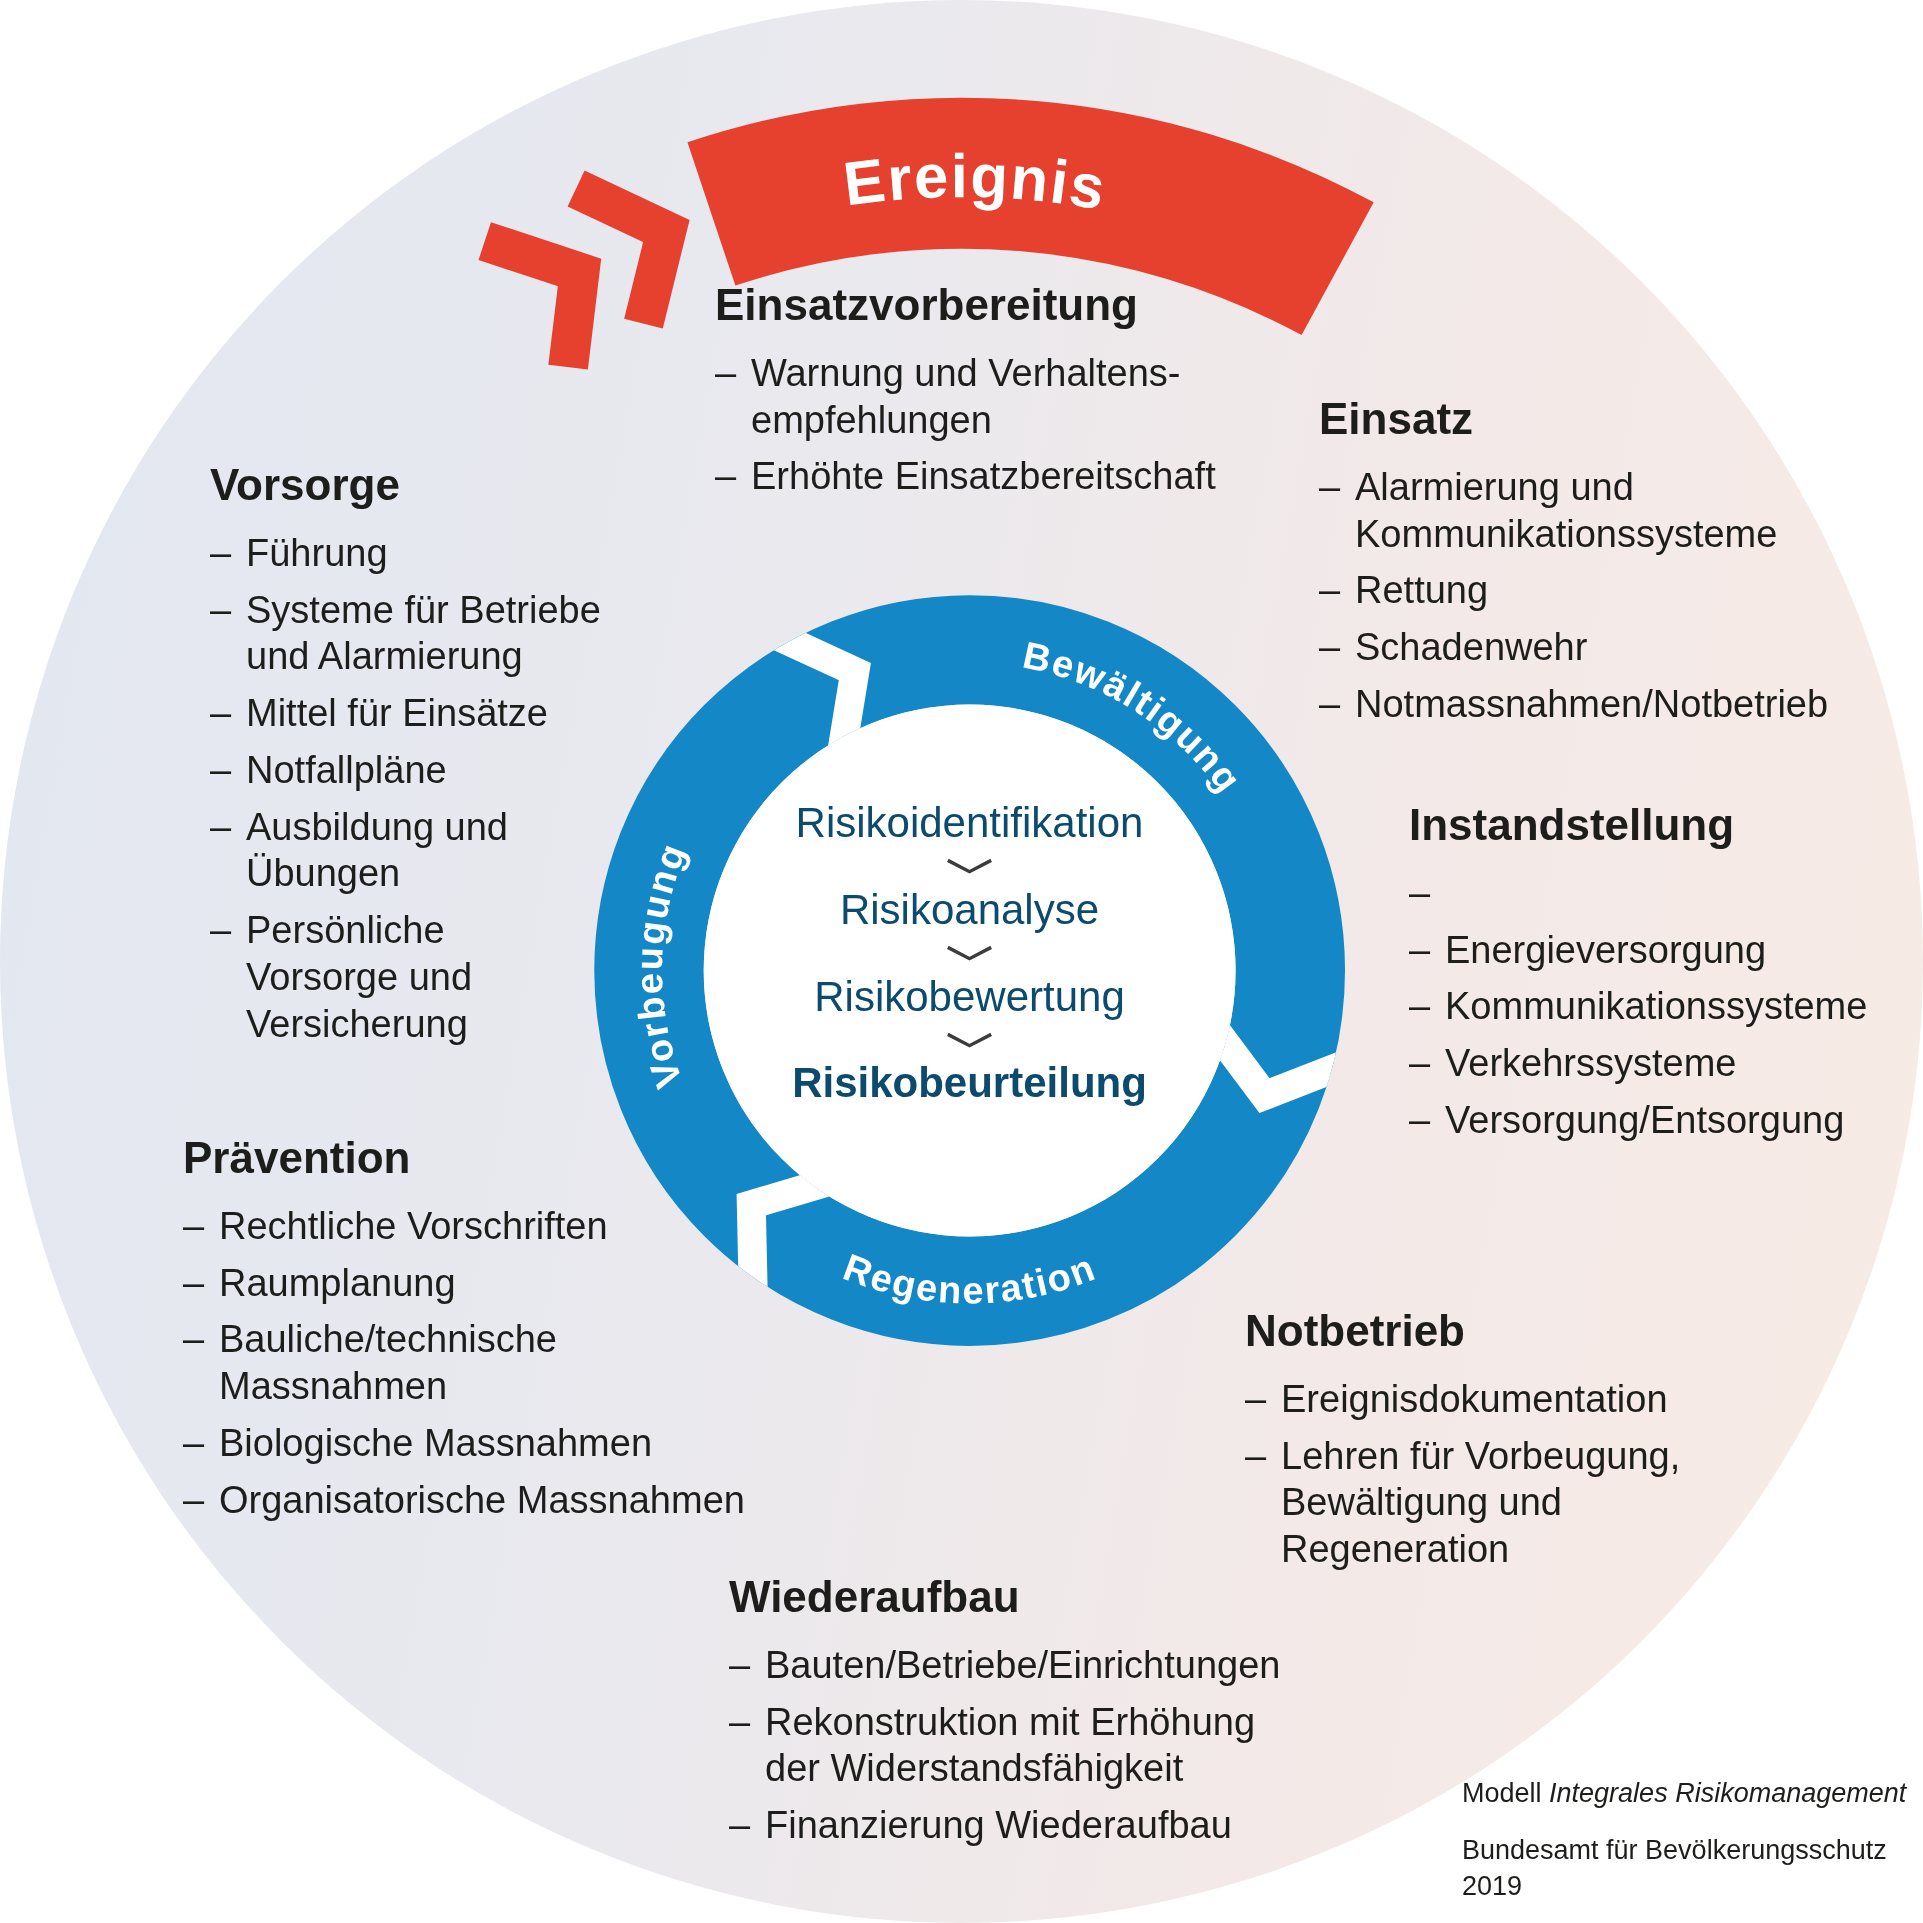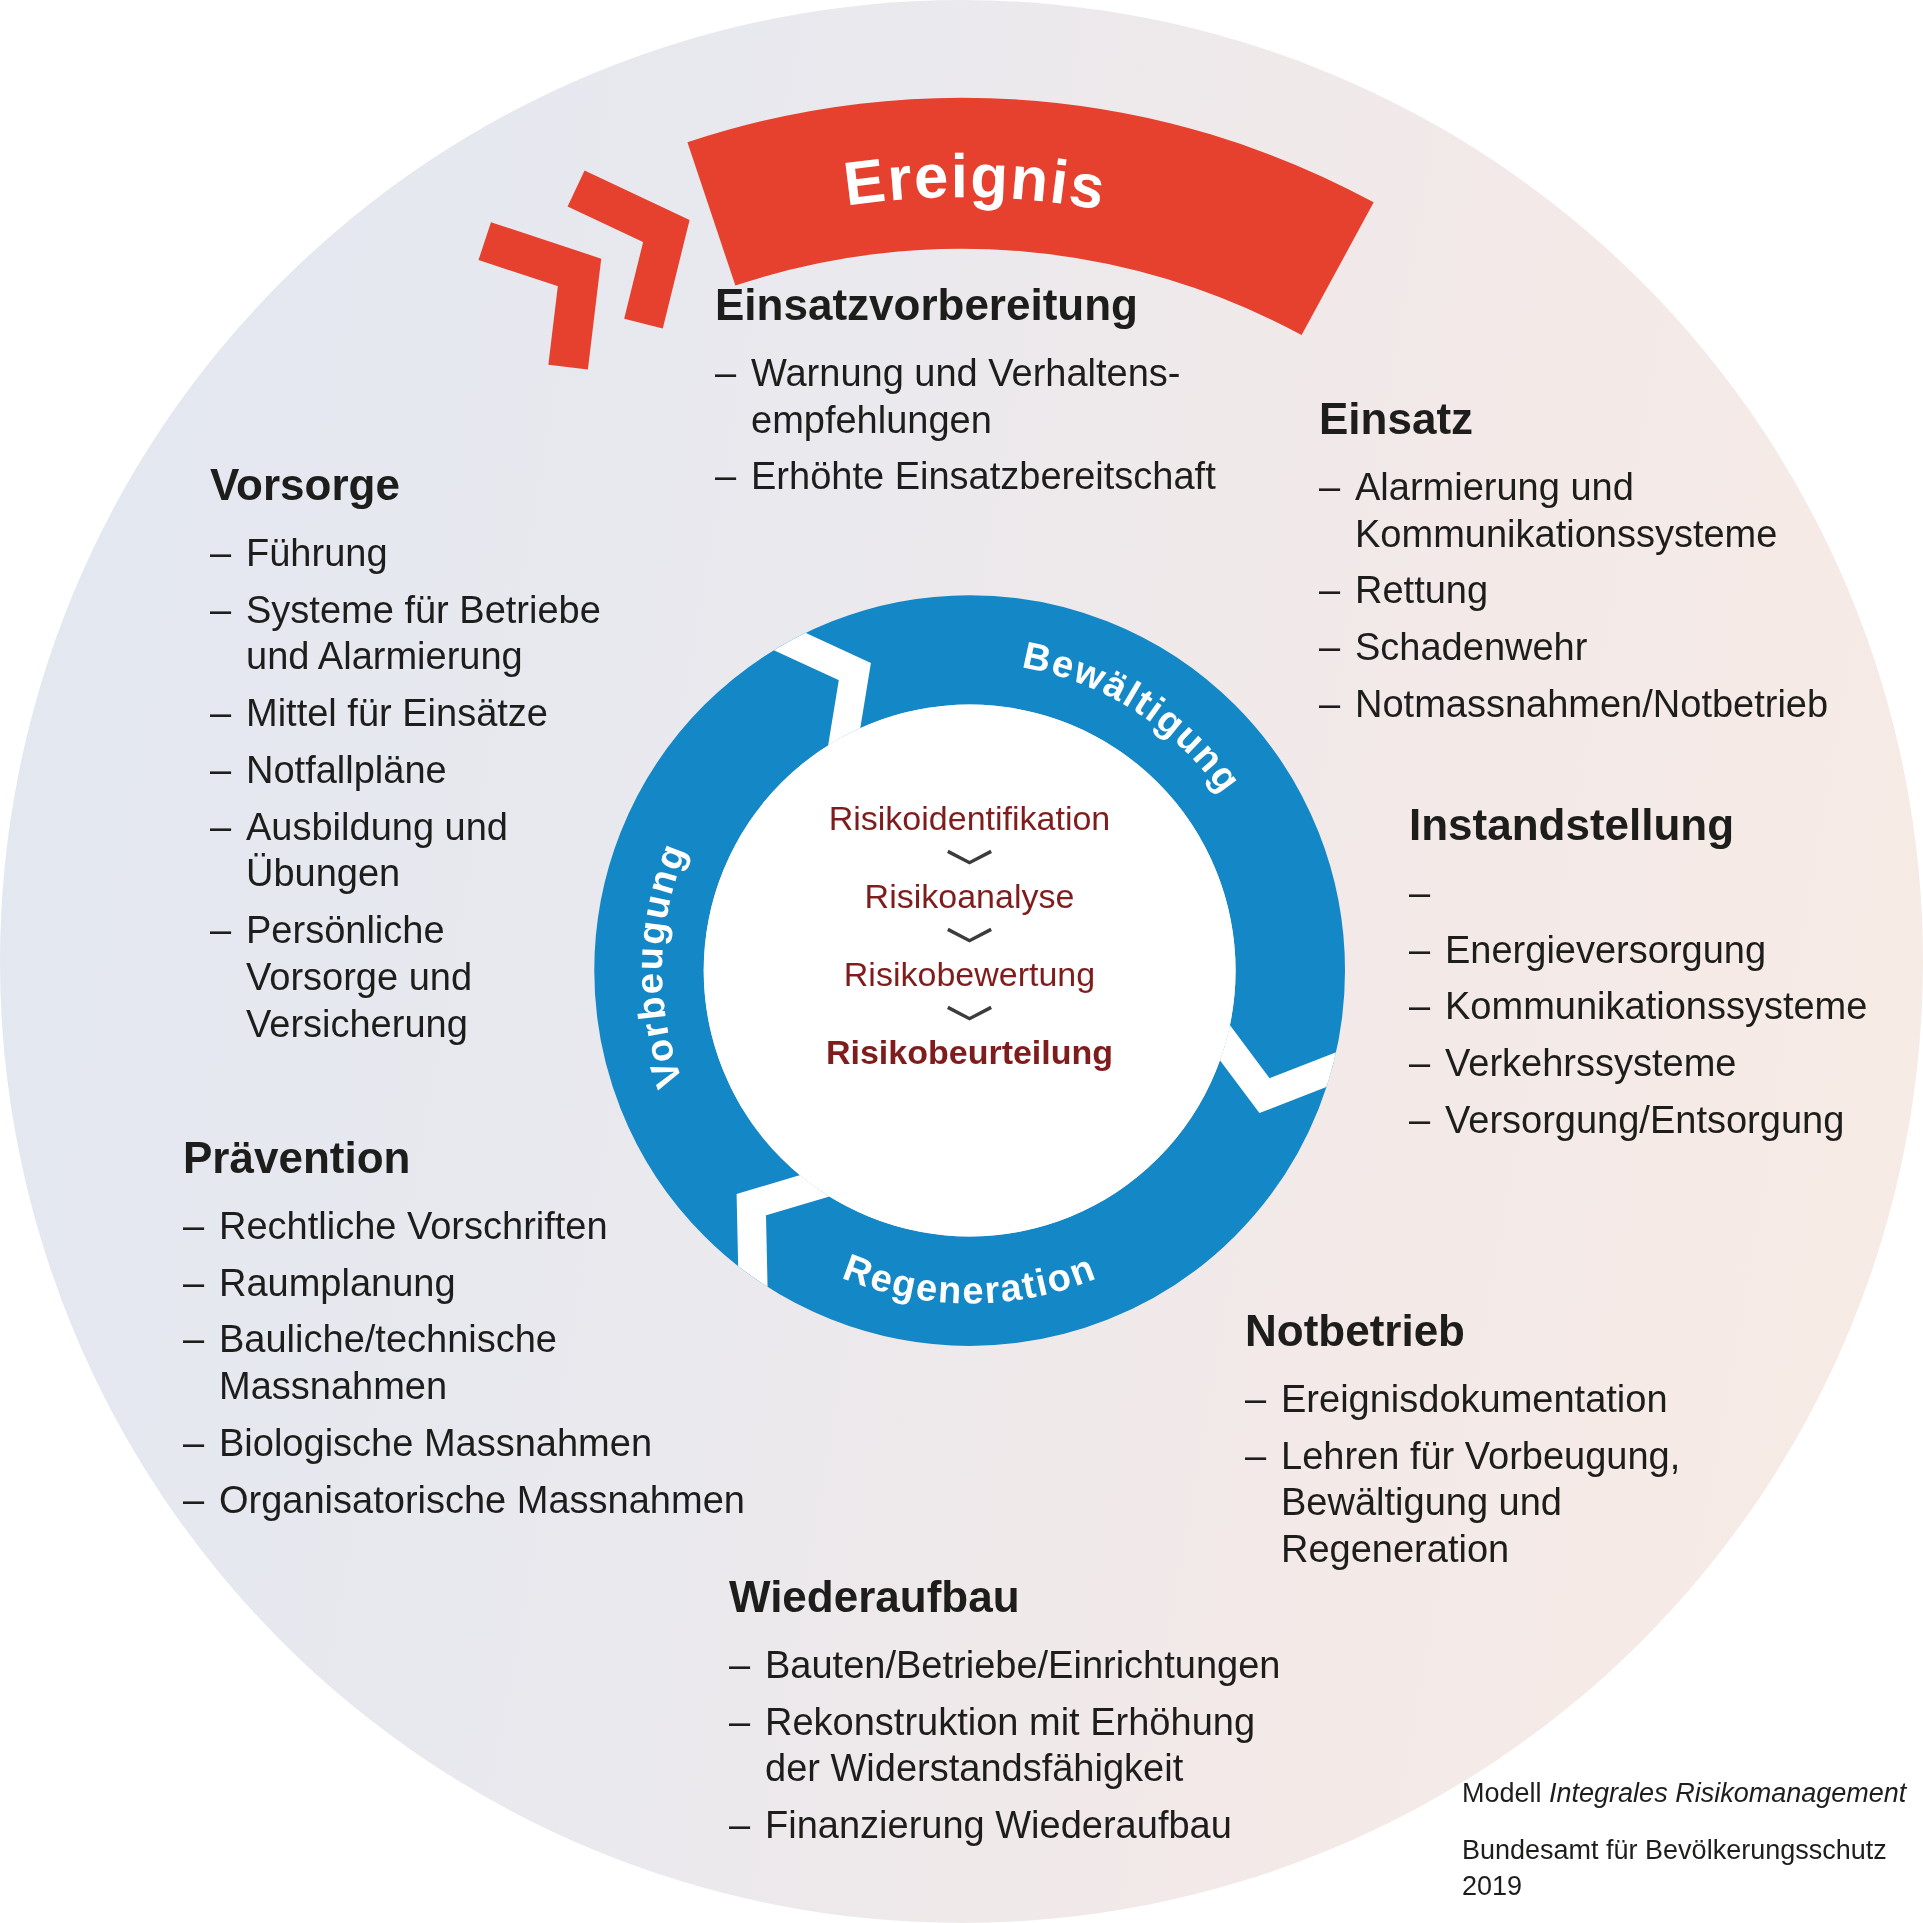--- a/index.html
+++ b/index.html
@@ -24,21 +24,21 @@
 
   .ring-stroke { fill:none; stroke:#1487c6; stroke-width:121; }
   .ring-gap { fill:none; stroke:#ffffff; stroke-width:32; stroke-linejoin:miter; }
   .ring-label { fill:#ffffff; font-size:42px; font-weight:bold; letter-spacing:2px; }
 
   .center-steps {
     position:absolute; left:698px; top:800px; width:543px;
     display:flex; flex-direction:column; align-items:center; gap:11.8px;
     text-align:center; z-index:3;
   }
-  .step { font-size:34px; line-height:1.1; color:#7f1d1d; }
+  .step { font-size:42px; line-height:1.1; color:#0c4a6e; }
   .step-bold { font-weight:bold; }
   .chev { width:49px; height:17px; }
   .chev polyline { fill:none; stroke:#3c3c3c; stroke-width:3.6; }
 
   .section { position:absolute; z-index:2; }
   .section h2 { font-size:44px; font-weight:bold; margin:0 0 20px 0; }
   .item { display:flex; margin-bottom:10px; font-size:38px; line-height:1.23; }
   .dash { flex:0 0 36px; }
   .txt { white-space:pre-line; }
 

